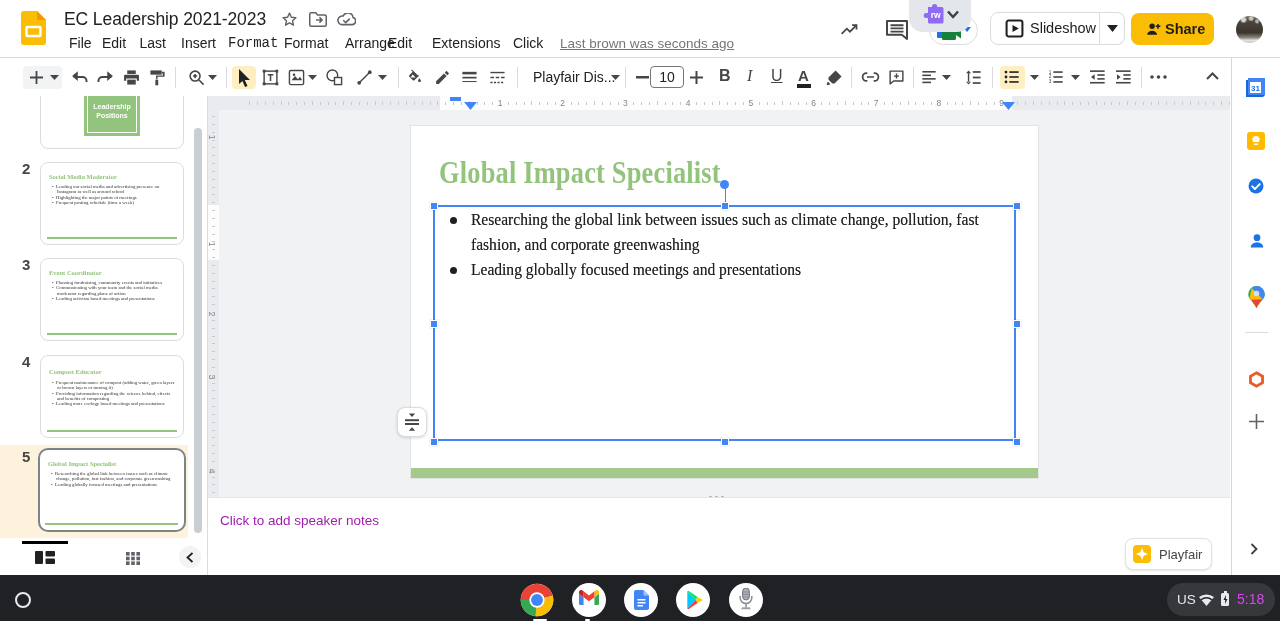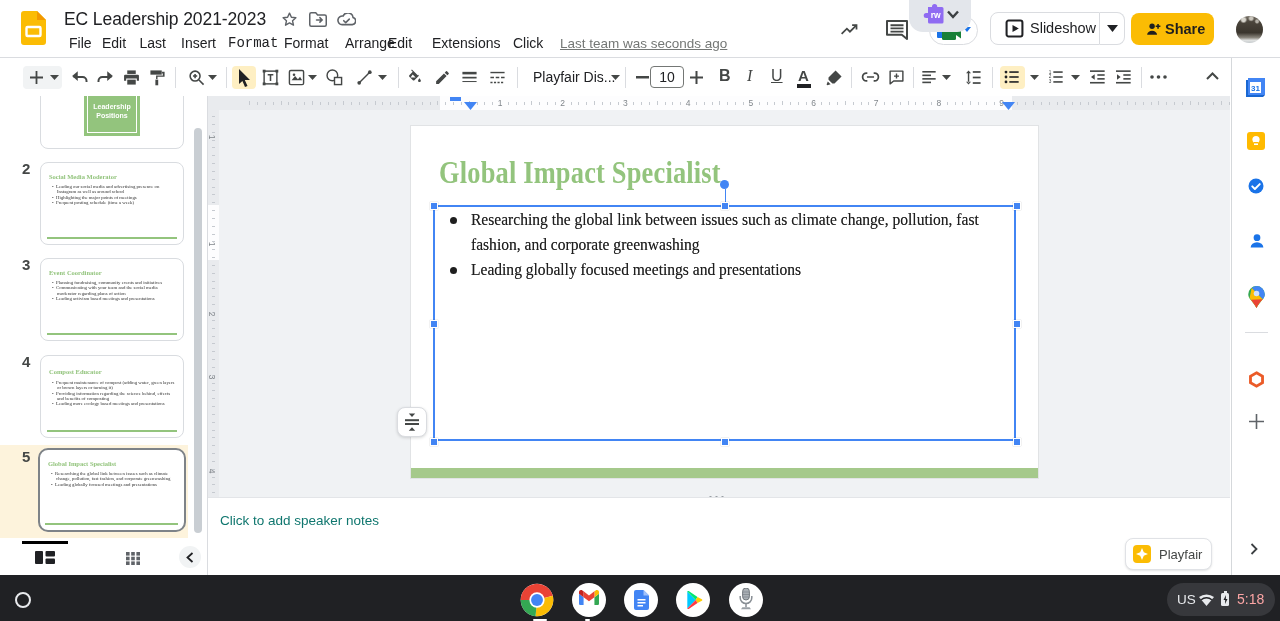--- a/index.html
+++ b/index.html
@@ -48,21 +48,21 @@
     <span class="abs menuitem" style="left:69px;">File</span>
     <span class="abs menuitem" style="left:102px;">Edit</span>
     <span class="abs menuitem" style="left:139.5px;">Last</span>
     <span class="abs menuitem" style="left:181px;">Insert</span>
     <span class="abs menuitem" style="left:228px;font-family:Liberation Mono, monospace;">Format</span>
     <span class="abs menuitem" style="left:284px;">Format</span>
     <span class="abs menuitem" style="left:345px;">Arrange</span>
     <span class="abs menuitem" style="left:388px;">Edit</span>
     <span class="abs menuitem" style="left:432px;">Extensions</span>
     <span class="abs menuitem" style="left:513px;">Click</span>
-    <span class="abs" style="left:560px;top:1px;font-size:13.5px;color:#747775;text-decoration:underline;">Last team was seconds ago</span>
+    <span class="abs" style="left:560px;top:1px;font-size:13.5px;color:#747775;text-decoration:underline;">Last brown was seconds ago</span>
   </div>
 
   <svg class="abs" style="left:839px;top:19px;" width="21" height="21" viewBox="0 0 24 24" fill="none" stroke="#444746" stroke-width="2">
     <path d="M3 17 l6 -6 3.5 3.5 L20 7"></path>
     <path d="M15 7 h5 v5"></path>
   </svg>
   <svg class="abs" style="left:886px;top:20px;" width="22" height="20" viewBox="0 0 22 20" fill="none" stroke="#444746" stroke-width="2">
     <path d="M1 1 h20 v18 l-5.2 -4.2 H1 Z" stroke-linejoin="round"></path>
     <path d="M4.5 5.2 h13 M4.5 8.4 h13 M4.5 11.6 h13" stroke-width="1.9"></path>
   </svg>
@@ -623,21 +623,21 @@
         <rect x="1" y="10" width="14" height="2"></rect>
         <path d="M8 14.2 l3.2 3.5 H4.8 Z"></path>
     </svg>
   </div>
 
   <div class="abs" style="left:709px;top:495.5px;width:3.4px;height:3.4px;border-radius:50%;background:#8f959b;"></div>
   <div class="abs" style="left:715px;top:495.5px;width:3.4px;height:3.4px;border-radius:50%;background:#8f959b;"></div>
   <div class="abs" style="left:721px;top:495.5px;width:3.4px;height:3.4px;border-radius:50%;background:#8f959b;"></div>
 
   <div id="notes" class="abs" style="left:208px;top:497px;width:1022px;height:78px;background:#fff;border-top:1px solid #e3e5e8;">
-    <div class="abs" style="left:12px;top:15px;font-size:13.5px;color:#0f766e;">Click to add speaker notes</div>
+    <div class="abs" style="left:12px;top:15px;font-size:13.5px;color:#a21caf;">Click to add speaker notes</div>
     <div class="abs" style="left:917px;top:40px;width:87px;height:32px;background:#fff;border:1px solid #e0e2e6;border-radius:8px;box-shadow:0 1px 2px rgba(60,64,67,.15);"></div>
     <svg class="abs" style="left:925px;top:47px;" width="18" height="18" viewBox="0 0 18 18">
       <rect x="0" y="0" width="18" height="18" rx="4" fill="#fbbc04"></rect>
       <path d="M9 3 L10.8 7.2 L15 9 L10.8 10.8 L9 15 L7.2 10.8 L3 9 L7.2 7.2 Z" fill="#fff"></path>
     </svg>
     <div class="abs" style="left:951px;top:49px;font-size:13px;color:#444746;">Playfair</div>
   </div>
 
   <div id="sidebar" class="abs" style="left:1231px;top:58px;width:49px;height:517px;background:#fff;border-left:1px solid #d5d8db;">
 
@@ -745,16 +745,16 @@
     <svg class="abs" style="left:1199px;top:19px;" width="15" height="12" viewBox="0 0 24 19">
       <path d="M12 19 L24 4.8 A19 19 0 0 0 0 4.8 Z" fill="#e8eaed"></path>
       <path d="M12 19 L24 4.8 A19 19 0 0 0 0 4.8 Z" fill="none"></path>
       <path d="M3.5 9 a13 13 0 0 1 17 0" fill="none" stroke="#202124" stroke-width="2.2"></path>
     </svg>
     <div class="abs" style="left:1221px;top:17.5px;width:8px;height:13px;background:#e8eaed;border-radius:1.5px;"></div>
     <div class="abs" style="left:1223.5px;top:15.5px;width:3px;height:2px;background:#e8eaed;"></div>
     <svg class="abs" style="left:1222.5px;top:19.5px;" width="5" height="9" viewBox="0 0 5 9">
         <path d="M3 0 L0.5 5 H2.2 L2 9 L4.5 4 H2.8 Z" fill="#202124"></path>
       </svg>
-    <div class="abs" style="left:1237px;top:16px;font-size:14px;color:#fca5a5;">5:18</div>
+    <div class="abs" style="left:1237px;top:16px;font-size:14px;color:#d946ef;">5:18</div>
   </div>
 
 </div>
 
 </body></html>

